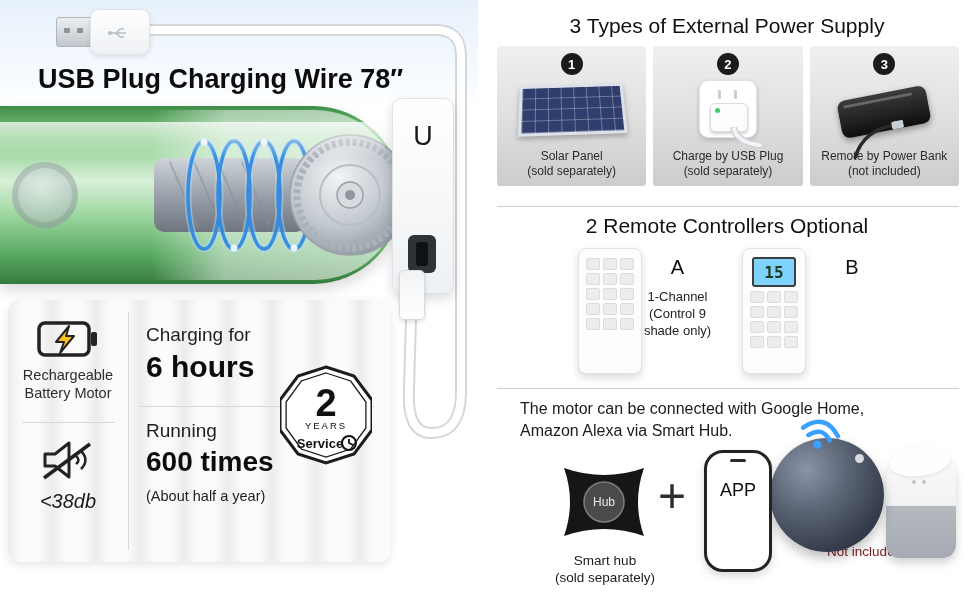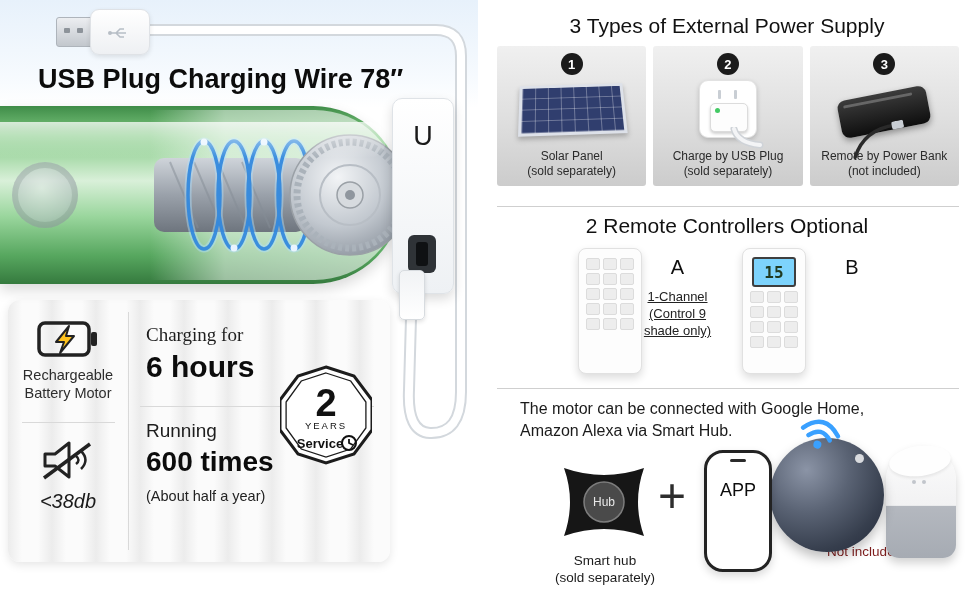--- a/index.html
+++ b/index.html
@@ -43,21 +43,21 @@
   .panel{position:absolute;left:8px;top:300px;width:382px;height:262px;border-radius:12px;z-index:1;
         background:repeating-linear-gradient(90deg,#ececec 0px,#fbfbfb 14px,#fbfbfb 30px,#ececec 44px);
         box-shadow:0 3px 10px rgba(0,0,0,.10);}
   .v-div{position:absolute;left:120px;top:12px;bottom:12px;width:1px;background:#d9d9d9;}
   .h-div-left{position:absolute;left:14px;top:122px;width:93px;height:1px;background:#d9d9d9;}
   .h-div-right{position:absolute;left:132px;top:106px;width:234px;height:1px;background:#d9d9d9;}
   .batt-block{position:absolute;left:0;top:16px;width:120px;text-align:center;}
   .batt-block .cap{font-size:14.5px;color:#2d2d2d;line-height:18px;}
   .mute-block{position:absolute;left:0;top:138px;width:120px;text-align:center;}
   .noise-val{font-size:20px;color:#1c1c1c;margin-top:4px;font-style:italic;}
-  .chg-label{position:absolute;left:138px;top:24px;font-size:19px;color:#1e1e1e;font-family:Liberation Serif, serif;}
+  .chg-label{position:absolute;left:138px;top:24px;font-size:19px;color:#1e1e1e;}
   .chg-value{position:absolute;left:138px;top:50px;font-size:30px;font-weight:bold;color:#0c0c0c;}
   .run-label{position:absolute;left:138px;top:120px;font-size:19px;color:#1e1e1e;}
   .run-value{position:absolute;left:138px;top:146px;font-size:28px;font-weight:bold;color:#0c0c0c;}
   .run-note{position:absolute;left:138px;top:188px;font-size:14.5px;color:#222;}
   .badge-svg{position:absolute;left:272px;top:64px;}
   
   .r-title{position:absolute;left:492px;width:470px;text-align:center;font-size:21px;color:#111;}
   .t1{top:14px}.t2{top:214px}
   .hr{position:absolute;left:497px;width:462px;height:1px;background:#cfcfcf;}
   .hr1{top:206px}.hr2{top:388px}
@@ -89,21 +89,21 @@
         box-shadow:0 4px 9px rgba(0,0,0,.14);}
   .rA{left:578px;top:248px;}  .rB{left:742px;top:248px;}
   .btn-grid{display:grid;grid-template-columns:repeat(3,1fr);gap:3px;padding:9px 7px 0;}
   .btn{height:10px;background:#ededed;border:1px solid #dcdcdc;border-radius:2px;}
   .lcd{width:40px;height:26px;margin:8px auto 2px;background:#7dd3fc;border:2px solid #3e3e3e;border-radius:3px;
         display:flex;align-items:center;justify-content:center;
         font-family:"DejaVu Sans Mono",monospace;font-size:16px;font-weight:bold;color:#203a20;}
   .rB .btn-grid{padding-top:2px;}
   .remote-letter{position:absolute;width:95px;text-align:center;font-size:20px;color:#0e0e0e;top:256px;}
   .lA{left:630px;}  .lB{left:797px;width:110px;}
-  .remote-text{position:absolute;top:288px;text-align:center;font-size:13px;color:#222;line-height:17px;text-decoration:underline;}
+  .remote-text{position:absolute;top:288px;text-align:center;font-size:13px;color:#222;line-height:17px;}
   .tA{left:630px;width:95px;}  .tB{left:797px;width:110px;}
   
   .smart-desc{position:absolute;left:520px;top:398px;font-size:16px;color:#1b1b1b;line-height:22px;}
   .hub-svg{position:absolute;left:556px;top:456px;}
   .hub-caption{position:absolute;left:540px;top:552px;width:130px;text-align:center;font-size:13.5px;color:#1c1c1c;line-height:17px;}
   .plus-sign{position:absolute;left:658px;top:468px;font-size:48px;font-weight:300;color:#2d2d2d;}
   .phone{position:absolute;left:704px;top:450px;width:62px;height:116px;background:#fff;border:3px solid #232323;
         border-radius:19px;z-index:3;box-shadow:0 4px 8px rgba(0,0,0,.15);}
   .phone .speaker{width:16px;height:3px;border-radius:2px;background:#2b2b2b;margin:6px auto 0;}
   .phone .app{margin-top:18px;text-align:center;font-size:18px;color:#0d0d0d;}

